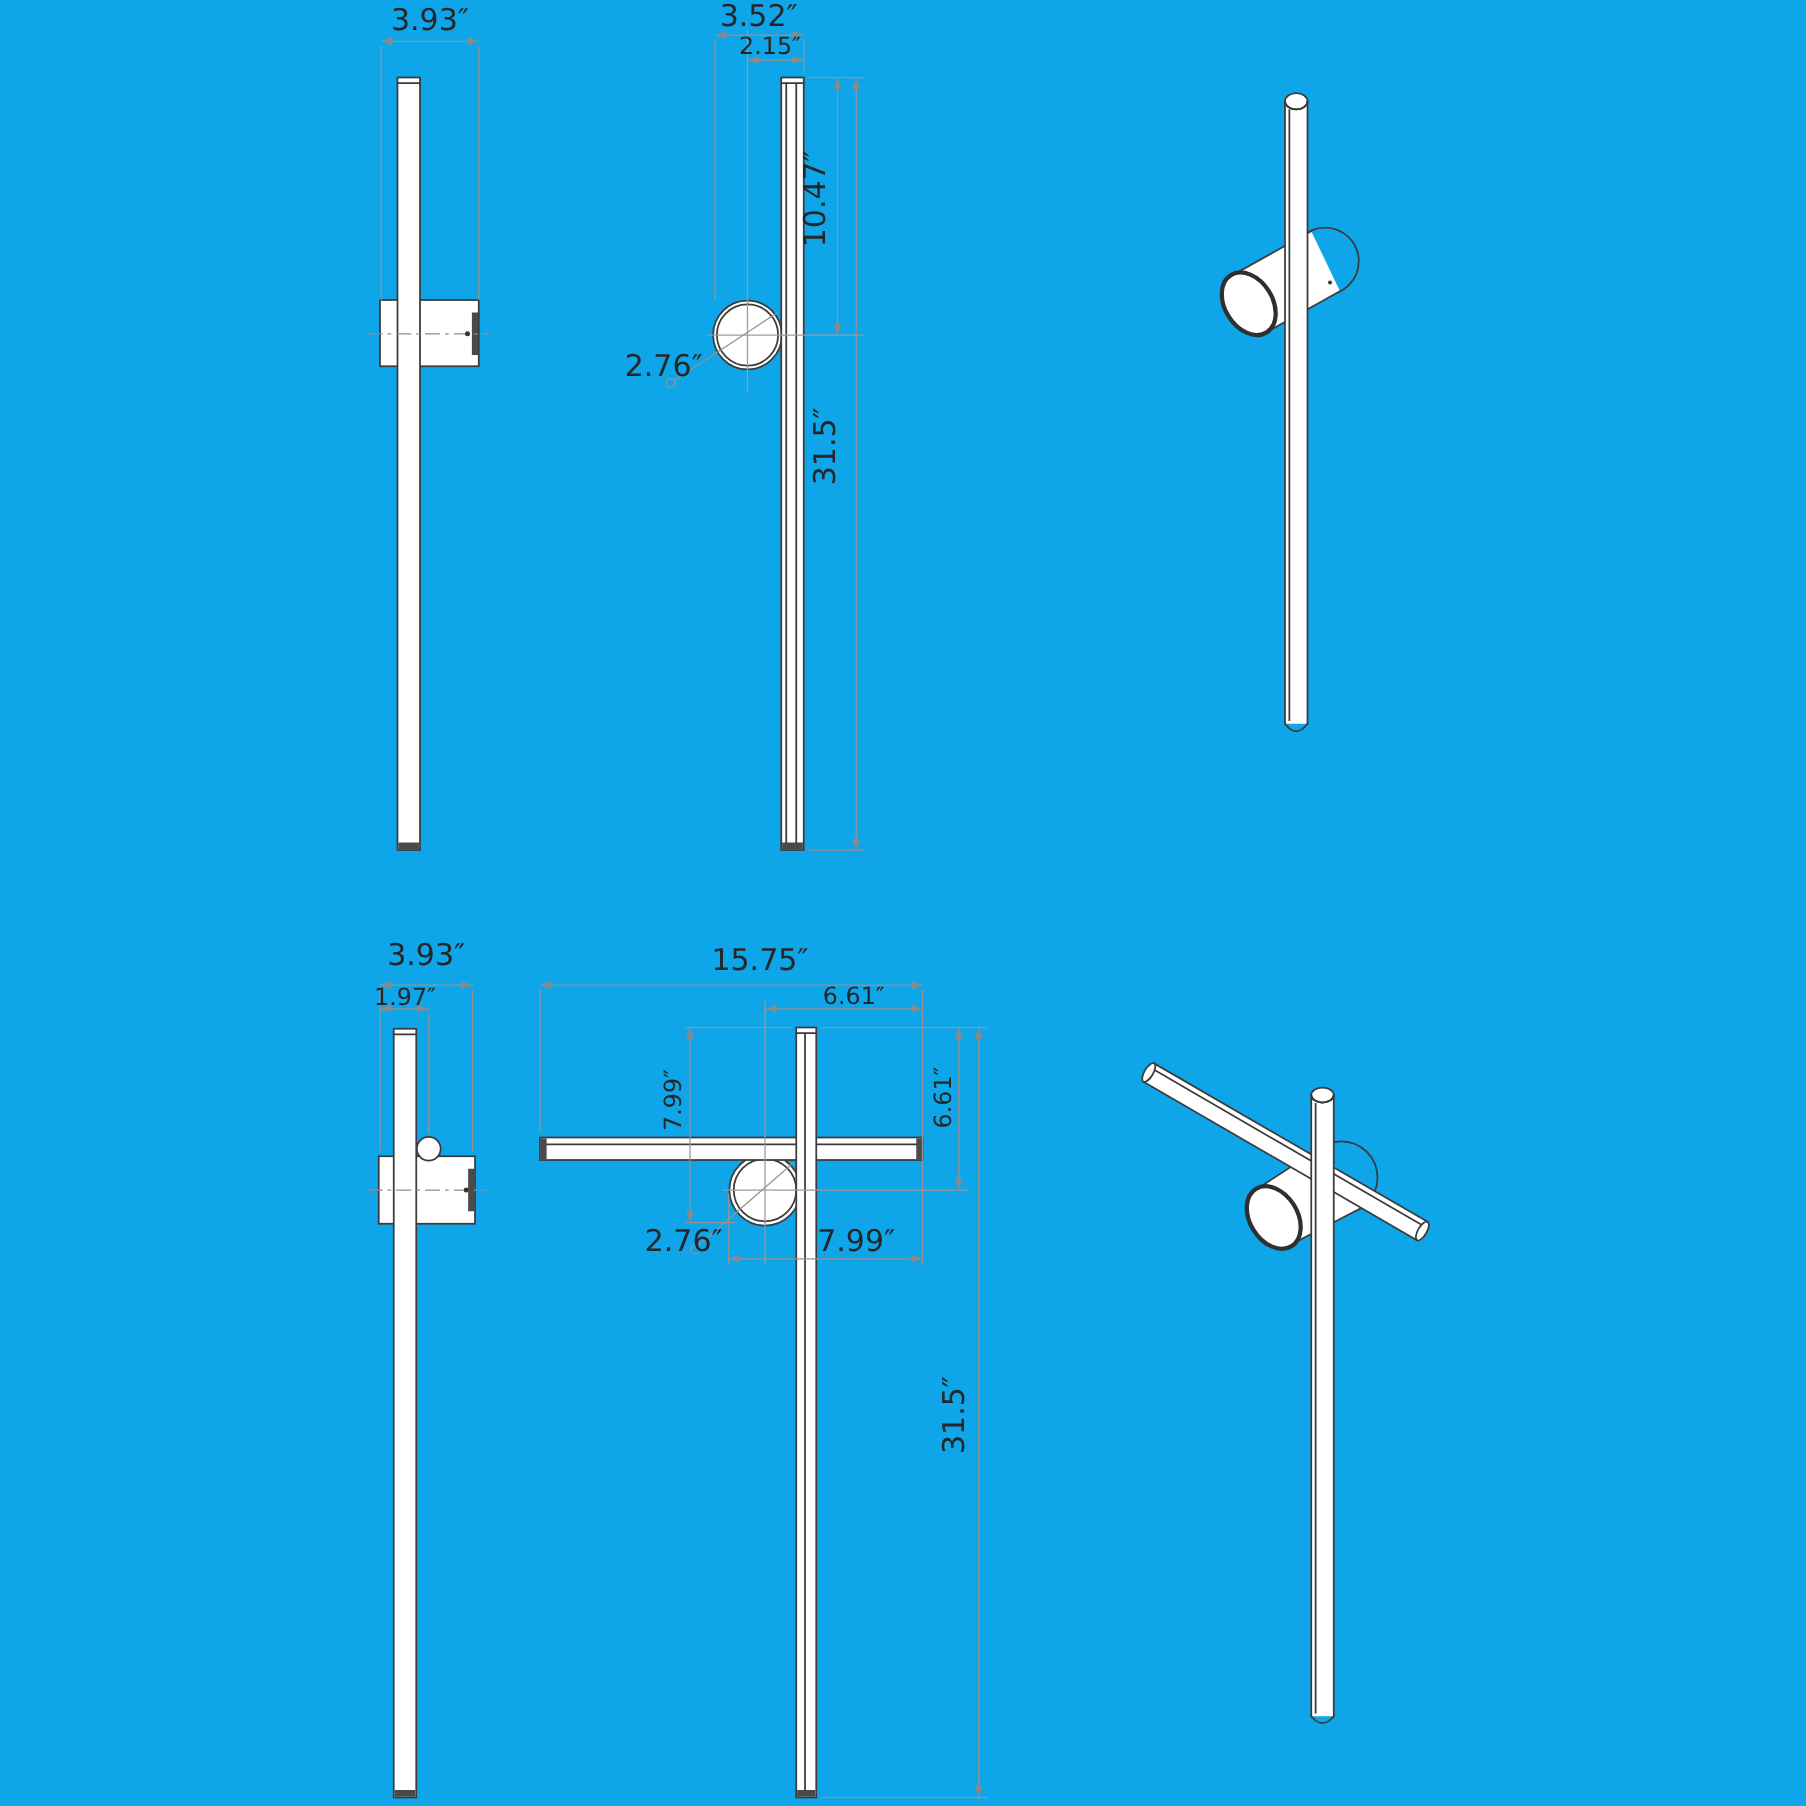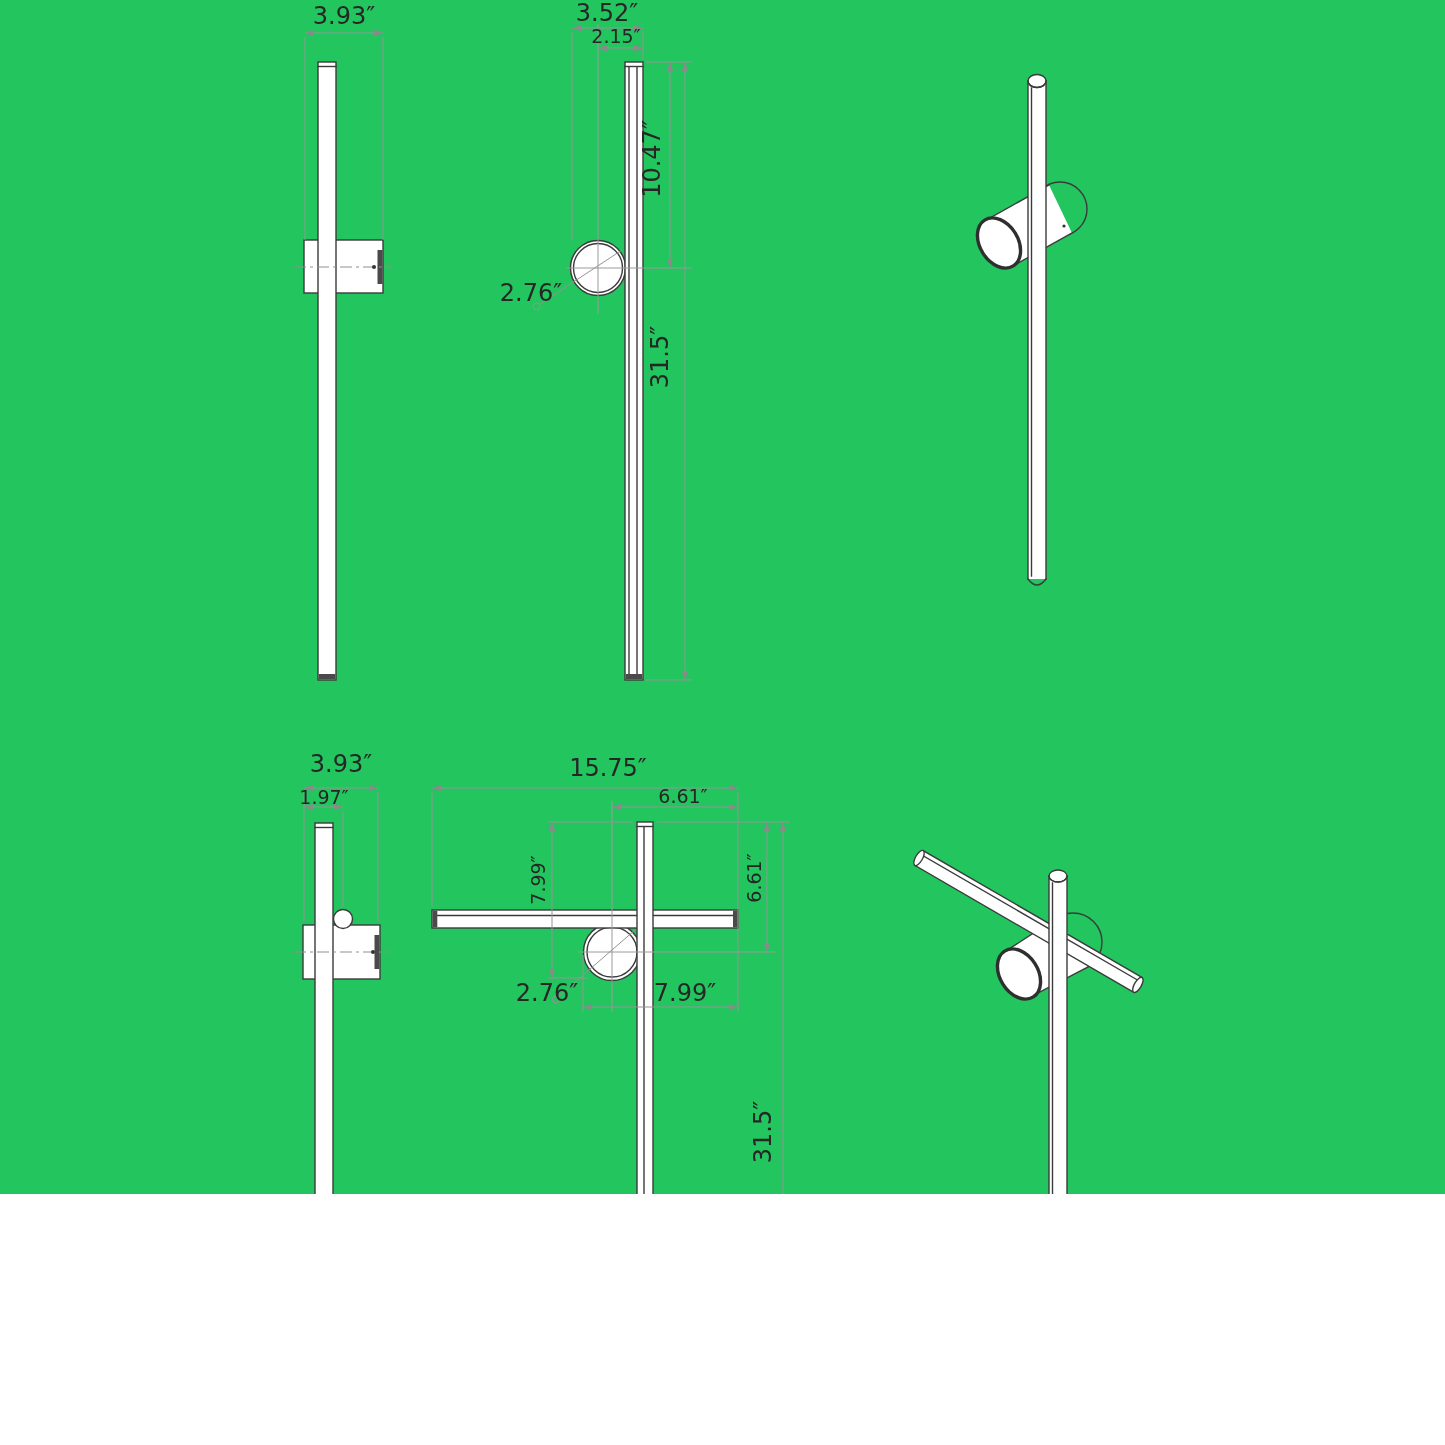--- a/index.html
+++ b/index.html
@@ -1,16 +1,16 @@
 <!DOCTYPE html>
 <html><head>
 <meta charset="utf-8">
 <style>
   html,body{margin:0;padding:0;background:#ffffff;}
-  .stage{width:1445px;height:1194px;background:#22c55e;position:relative;overflow:hidden;}
+  .stage{width:1445px;height:1445px;background:#0ea5e9;position:relative;overflow:hidden;}
   svg{display:block;}
   .geo{stroke:#3b3b3b;stroke-width:1.4;fill:none;stroke-linecap:square;}
   .geow{stroke:#3b3b3b;stroke-width:1.4;fill:#ffffff;stroke-linecap:square;}
   .fillw{fill:#ffffff;stroke:none;}
   .thickrim{stroke:#2f2f2f;stroke-width:3.4;fill:#ffffff;}
   .cap{fill:#4a4a4a;stroke:none;}
   .dim{stroke:#949494;stroke-width:1;fill:none;}
   .cl{stroke:#9a9a9a;stroke-width:1;fill:none;}
   .cldash{stroke:#8f8f8f;stroke-width:1;fill:none;stroke-dasharray:12 4 3 4;}
   .arr{fill:#8a8a8a;stroke:none;}

